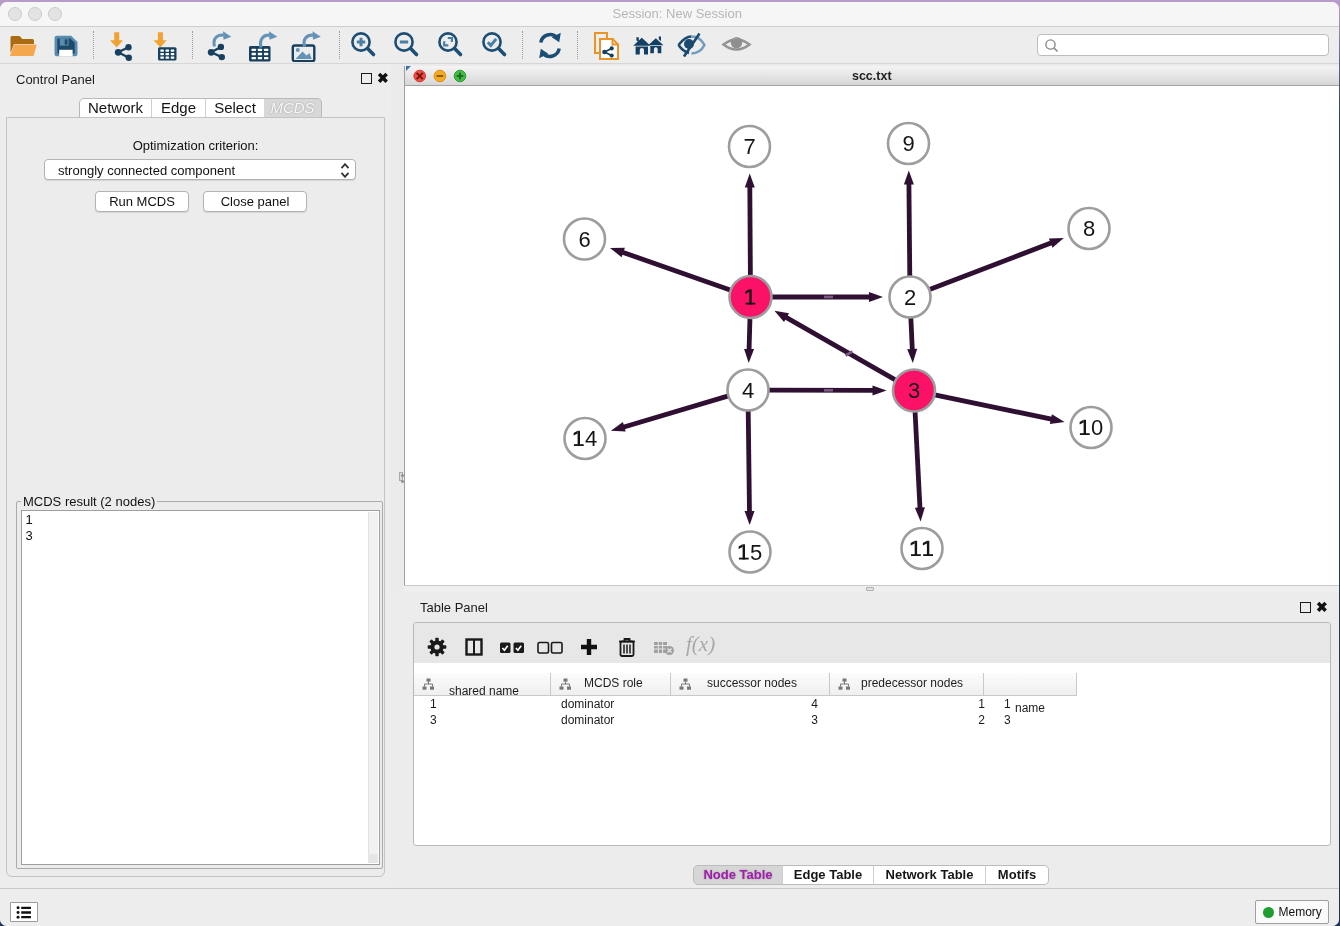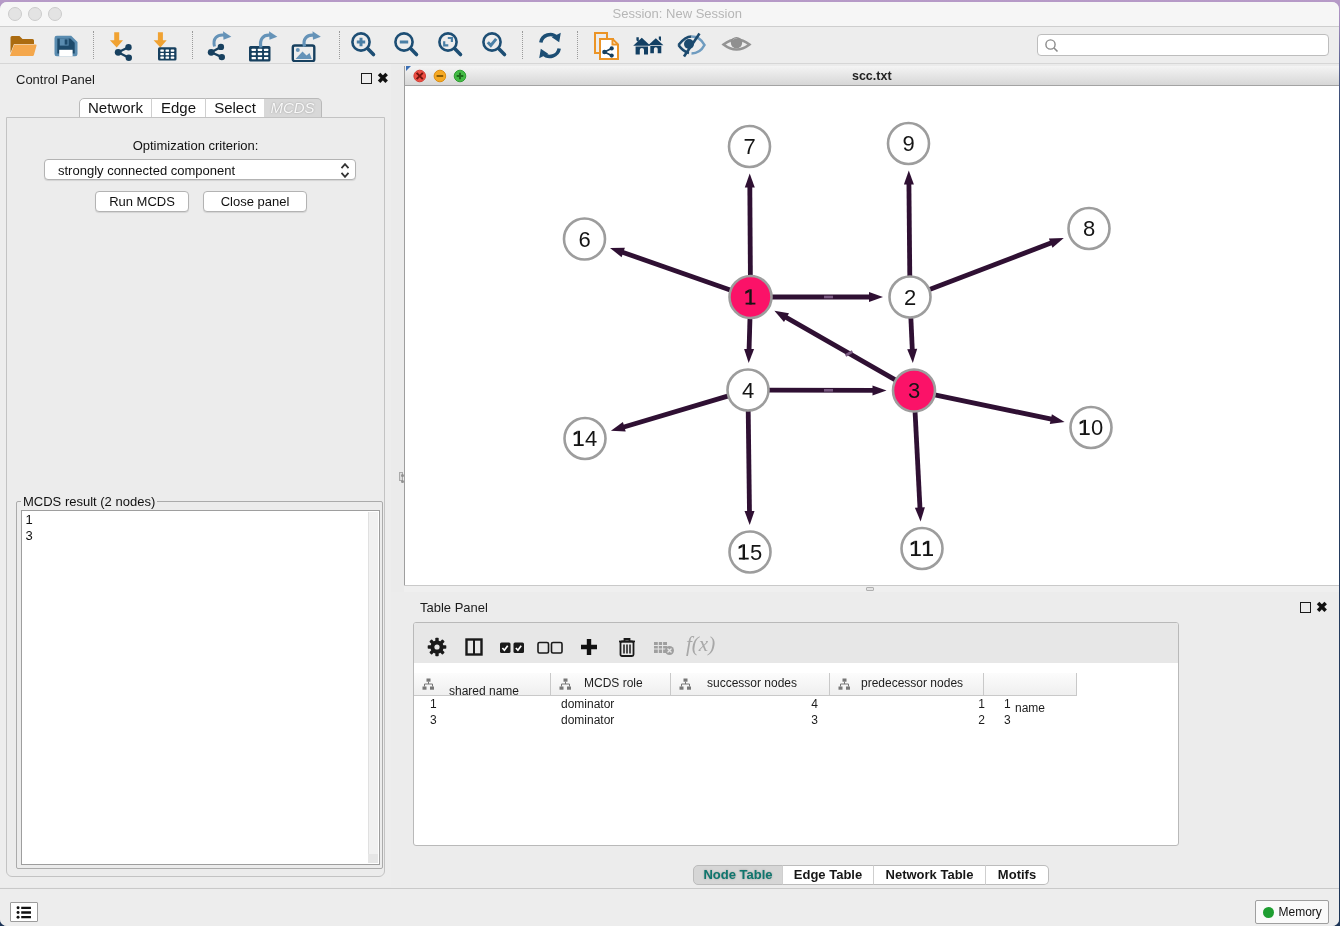--- a/index.html
+++ b/index.html
@@ -30,21 +30,21 @@
   .btn{position:absolute;background:#fff;border:1px solid #b3b3b3;border-radius:4px;box-sizing:border-box;
      font-size:13px;color:#111;text-align:center;box-shadow:0 1px 1px rgba(0,0,0,0.10);}
   
   #nwin{position:absolute;left:404px;top:64px;width:934.5px;height:526px;}
   #ntitle{position:absolute;left:0;top:0;width:100%;height:19.5px;border-left:1px solid #9e9e9e;box-sizing:border-box;
      background:linear-gradient(180deg,#f4f4f4,#d7d7d7);border-bottom:1px solid #a3a3a3;}
   #ncanvas{position:absolute;left:0;top:20px;width:100%;height:499px;background:#fff;}
   #nbottom{position:absolute;left:0;top:519px;width:100%;height:7.5px;background:#efefef;border-top:1px solid #c9c9c9;box-sizing:border-box;}
   
   #tpanel{position:absolute;left:391px;top:590px;width:947.5px;height:296px;background:#ececec;}
-  #tp-box{position:absolute;left:22px;top:30px;width:766px;height:224px;background:#fff;border:1px solid #b9b9b9;border-radius:3px;box-sizing:border-box;}
+  #tp-box{position:absolute;left:22px;top:30px;width:918px;height:224px;background:#fff;border:1px solid #b9b9b9;border-radius:3px;box-sizing:border-box;}
   #tp-toolbar{position:absolute;left:0;top:0;width:100%;height:40px;background:#e7e7e7;border-radius:2px 2px 0 0;}
   .th-cell{position:absolute;top:50px;height:22.5px;background:linear-gradient(180deg,#fcfcfc,#efefef);
      border-right:1px solid #c9c9c9;border-bottom:1px solid #c9c9c9;box-sizing:border-box;font-size:12px;color:#1d1d1d;}
   .trow{position:absolute;font-size:12px;color:#1c1c1c;height:16px;line-height:16px;}
   .btab{position:absolute;top:0;height:20px;background:#fff;border:1px solid #bcbcbc;box-sizing:border-box;
      font-size:13px;font-weight:700;color:#161616;text-align:center;line-height:18px;}
   
   #statusbar{position:absolute;left:0;top:886px;width:100%;height:38px;background:#ededed;border-top:1px solid #c9c9c9;}
 </style>
 </head>
@@ -463,21 +463,21 @@
       <div class="trow" style="left:330px;top:72.5px;width:74px;text-align:right;">4</div>
       <div class="trow" style="left:500px;top:72.5px;width:71px;text-align:right;">1</div>
       <div class="trow" style="left:590px;top:72.5px;">1</div>
       <div class="trow" style="left:16px;top:88.5px;">3</div>
       <div class="trow" style="left:147px;top:88.5px;">dominator</div>
       <div class="trow" style="left:330px;top:88.5px;width:74px;text-align:right;">3</div>
       <div class="trow" style="left:500px;top:88.5px;width:71px;text-align:right;">2</div>
       <div class="trow" style="left:590px;top:88.5px;">3</div>
     </div>
 
-    <div class="btab" style="left:302px;width:90px;border-radius:5px 0 0 5px;background:#d6d6d6;color:#0f766e;text-shadow:0 0 2px #9a9a9a;top:272.5px;">Node Table</div>
+    <div class="btab" style="left:302px;width:90px;border-radius:5px 0 0 5px;background:#d6d6d6;color:#a21caf;text-shadow:0 0 2px #9a9a9a;top:272.5px;">Node Table</div>
     <div class="btab" style="left:391px;width:92px;border-left:1px solid #cfcfcf;top:272.5px;">Edge Table</div>
     <div class="btab" style="left:482px;width:113px;border-left:1px solid #cfcfcf;top:272.5px;">Network Table</div>
     <div class="btab" style="left:594px;width:64px;border-left:1px solid #cfcfcf;border-radius:0 5px 5px 0;top:272.5px;">Motifs</div>
   </div>
   <div id="statusbar">
     <div style="position:absolute;left:10px;top:13px;width:28px;height:20px;background:#fff;border:1px solid #9c9c9c;border-radius:1px;box-sizing:border-box;">
       <svg width="16" height="13" viewBox="0 0 16 14" style="position:absolute;left:5px;top:2.5px;">
         <g fill="#111">
             <circle cx="1.6" cy="2" r="1.6"></circle>
             <circle cx="1.6" cy="7" r="1.6"></circle>

